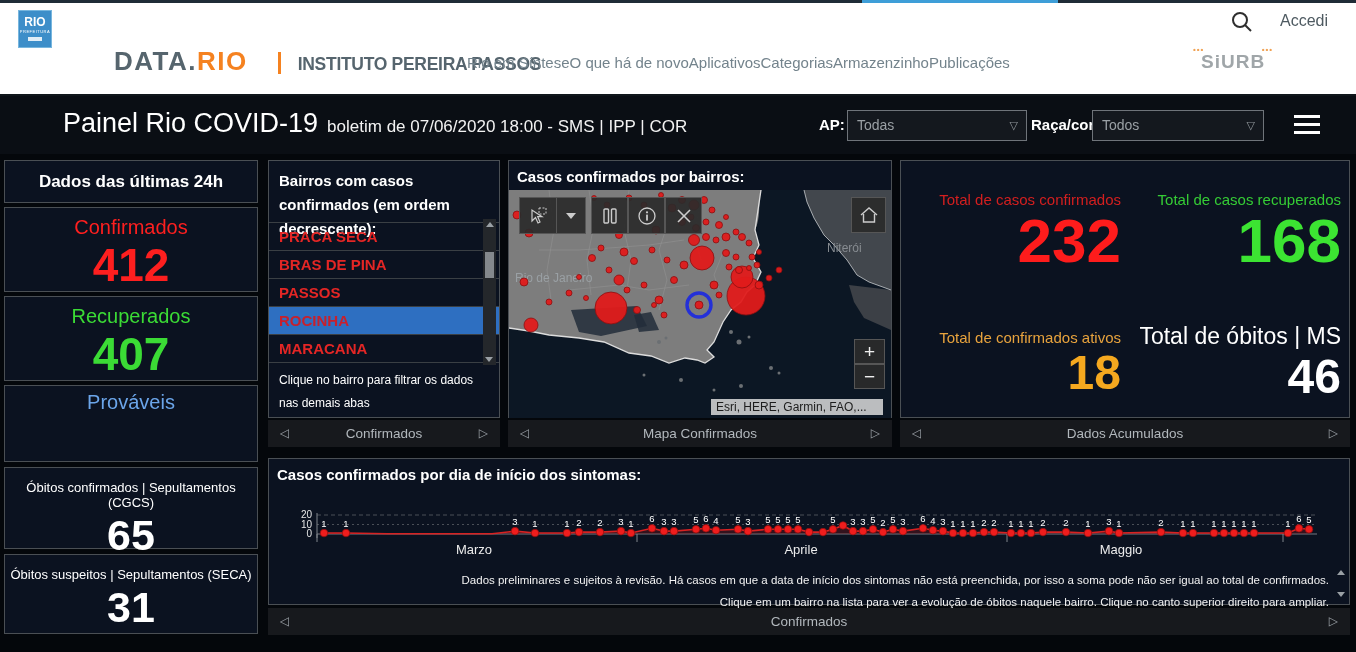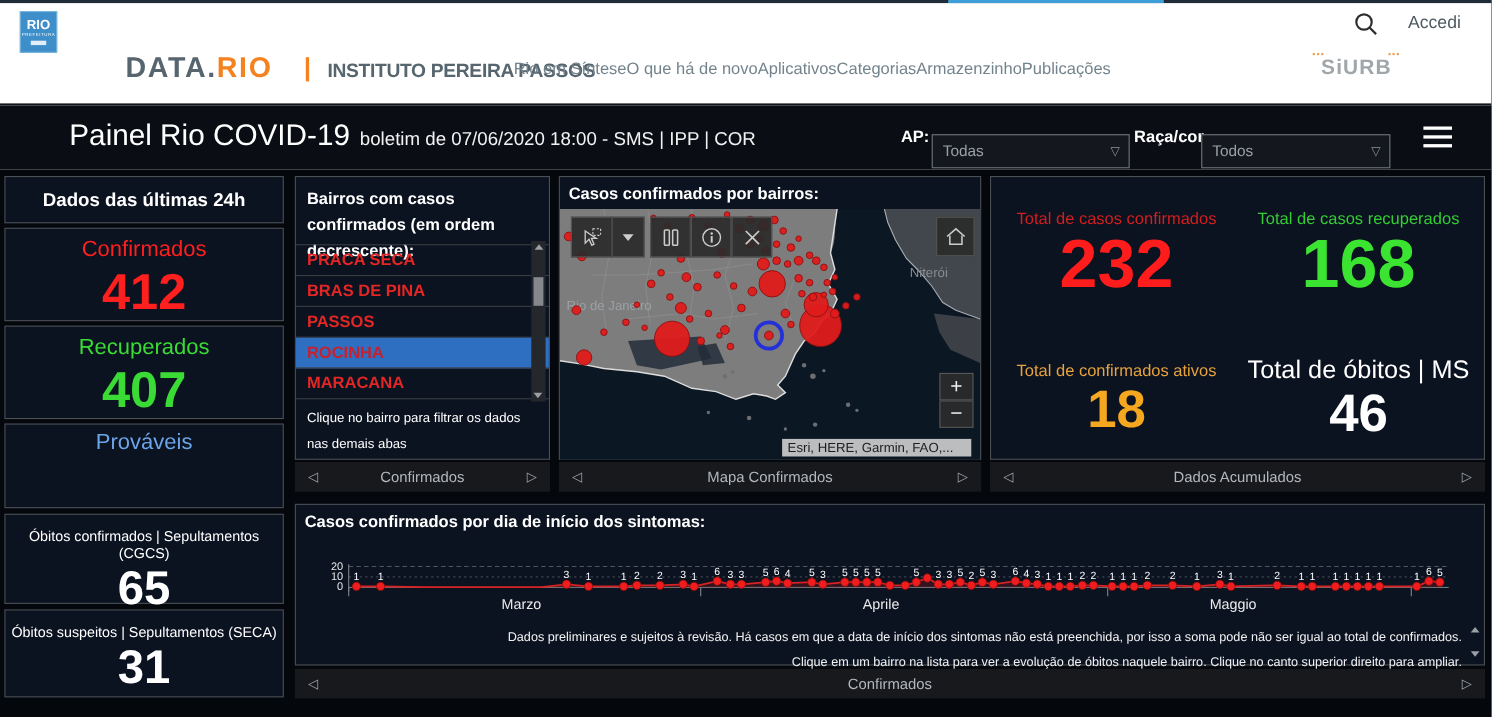--- a/index.html
+++ b/index.html
@@ -33,21 +33,21 @@
             border:1px solid #77b6de;color:#fff;text-align:center;cursor:pointer;}
   .rio-logo .l1{font-size:12px;font-weight:bold;line-height:14px;margin-top:4px;}
   .rio-logo .l2{font-size:4px;letter-spacing:.5px;}
   .rio-logo .l3{margin:3px auto 0;width:14px;height:4px;background:#fff;opacity:.85;}
   .dash-title{position:absolute;left:63px;top:108px;color:#fff;white-space:nowrap;}
   .dash-title .t{font-size:27px;font-weight:500;}
   .dash-title .s{font-size:17px;font-weight:300;margin-left:9px;color:#f2f2f2;}
   .flt-label{position:absolute;top:116px;color:#fff;font-size:15px;font-weight:bold;}
   .flt-select{position:absolute;top:110px;height:31px;background:#14181e;border:1px solid #6f747a;
               box-sizing:border-box;color:#9aa0a5;font-size:14px;line-height:29px;
-              padding-left:9px;cursor:pointer;margin-top:12px;}
+              padding-left:9px;cursor:pointer;}
   .flt-select .chev{position:absolute;right:8px;top:0;color:#8f959a;font-size:11px;
                     font-family:"DejaVu Sans",sans-serif;}
   .dash-burger{position:absolute;left:1294px;top:115px;width:26px;height:22px;cursor:pointer;}
   .dash-burger div{height:3px;background:#fff;margin-bottom:5px;}
   
   .main-bg{position:absolute;top:154px;left:0;width:1356px;height:498px;background:#04070b;}
   .card{position:absolute;background:#0b1220;border:1px solid #4a4f54;box-sizing:border-box;
         text-align:center;color:#fff;}
   .stat-label{font-size:20px;margin-top:8px;}
   .stat-value{font-size:46px;font-weight:bold;line-height:52px;}
@@ -96,21 +96,21 @@
   #mb-close{left:156px;top:36px;width:37px;height:37px;}
   #mb-home{left:342px;top:36px;width:35px;height:36px;}
   #mb-zin{left:345px;top:178px;width:31px;height:25px;color:#eee;font-size:19px;line-height:23px;text-align:center;}
   #mb-zout{left:345px;top:203px;width:31px;height:25px;color:#eee;font-size:19px;line-height:23px;text-align:center;}
   .map-attr{position:absolute;left:202px;top:238px;width:172px;height:16px;background:rgba(219,219,219,.85);
             color:#1d1d1d;font-size:12px;line-height:16px;padding-left:5px;box-sizing:border-box;}
   .chev-css{width:0;height:0;border-left:5px solid transparent;border-right:5px solid transparent;
             border-top:6px solid #cccccc;}
   
   #panel-totals{left:900px;top:160px;width:450px;height:258px;}
-  .tp-cell{position:absolute;width:212px;text-align:center;}
+  .tp-cell{position:absolute;width:212px;text-align:right;}
   .tp-lab{font-size:15px;}
   .tp-val{font-size:62px;font-weight:bold;line-height:66px;}
   .tp-val-md{font-size:48px;font-weight:bold;line-height:54px;}
   .tp-lab-lg{font-size:23px;color:#fff;}
   #tpc0{left:8px;top:30px;} #tpc1{left:228px;top:30px;}
   #tpc2{left:8px;top:168px;} #tpc3{left:228px;top:162px;}
   
   #panel-chart{left:268px;top:458px;width:1082px;height:147px;text-align:left;}
   .cp-title{font-size:15px;font-weight:bold;padding:7px 0 0 8px;}
   #timeline-svg{position:absolute;left:8px;top:42px;font-family:"Liberation Sans",sans-serif;}

